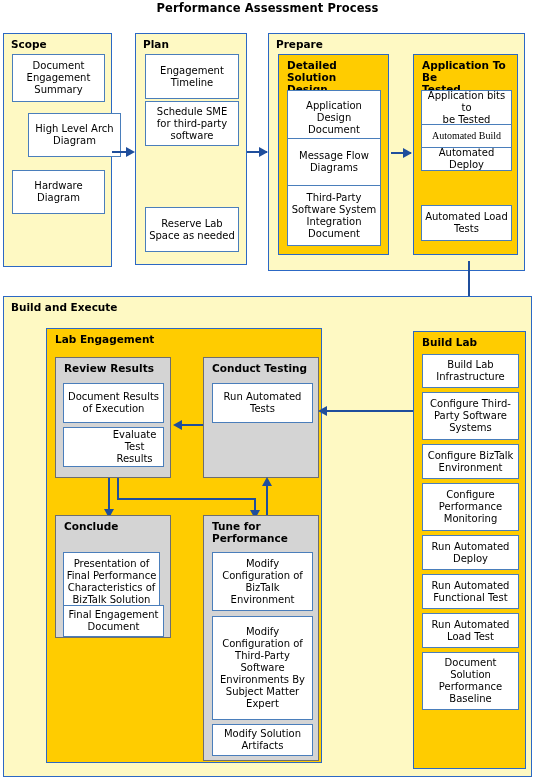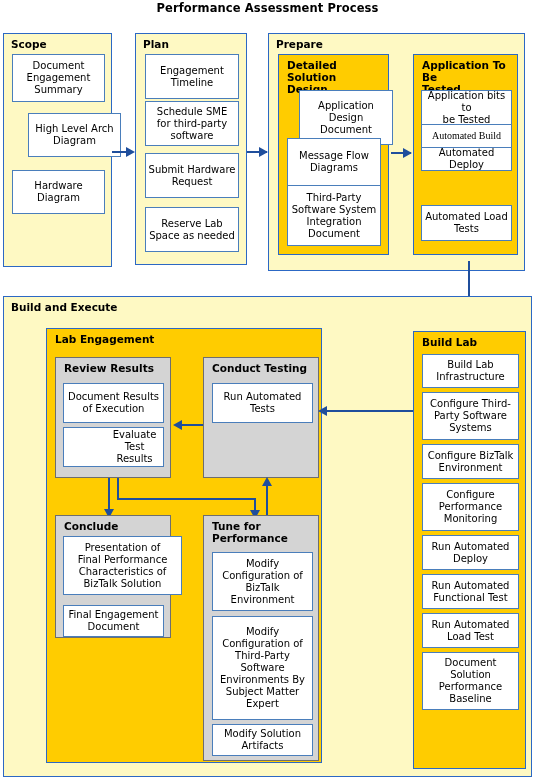--- a/index.html
+++ b/index.html
@@ -128,36 +128,34 @@
   <div class="conn h" style="left:112px; top:151px; width:18px;"></div>
   <div class="arrowhead right" style="left:126px; top:147px;"></div>
 
   <div class="group blue" style="left:135px; top:33px; width:112px; height:232px;">
     <div class="group-title">Plan</div>
     <div class="leaf" style="left:9px; top:20px; width:94px; height:45px;">Engagement
 Timeline</div>
     <div class="leaf" style="left:9px; top:67px; width:94px; height:45px;">Schedule SME
 for third-party
 software</div>
-    <div class="leaf" style="left:9px; top:119px; width:94px; height:45px;">Submit Hardware
-Request</div>
     <div class="leaf" style="left:9px; top:173px; width:94px; height:45px;">Reserve Lab
 Space as needed</div>
   </div>
 
   <div class="conn h" style="left:247px; top:151px; width:20px;"></div>
   <div class="arrowhead right" style="left:259px; top:147px;"></div>
 
   <div class="group blue" style="left:268px; top:33px; width:257px; height:238px;">
     <div class="group-title">Prepare</div>
 
     <div class="group orange" style="left:9px; top:20px; width:111px; height:201px;">
       <div class="group-title">Detailed Solution
 Design</div>
-      <div class="leaf" style="left:20px; top:35px; width:94px; height:55px;">Application
+      <div class="leaf" style="left:8px; top:35px; width:94px; height:55px;">Application
 Design
 Document</div>
       <div class="leaf flush" style="left:8px; top:83px; width:94px; height:48px;">Message Flow
 Diagrams</div>
       <div class="leaf flush" style="left:8px; top:130px; width:94px; height:61px;">Third-Party
 Software System
 Integration
 Document</div>
     </div>
 
@@ -208,21 +206,21 @@
       <div class="conn v" style="left:70px; top:149px; height:22px;"></div>
       <div class="conn h" style="left:70px; top:169px; width:139px;"></div>
       <div class="conn v" style="left:207px; top:169px; height:18px;"></div>
       <div class="arrowhead down" style="left:203px; top:181px;"></div>
 
       <div class="conn v" style="left:219px; top:154px; height:33px;"></div>
       <div class="arrowhead up" style="left:215px; top:148px;"></div>
 
       <div class="group gray" style="left:8px; top:186px; width:116px; height:123px;">
         <div class="group-title">Conclude</div>
-        <div class="leaf" style="left:7px; top:20px; width:119px; height:59px;">Presentation of
+        <div class="leaf" style="left:7px; top:36px; width:97px; height:59px;">Presentation of
 Final Performance
 Characteristics of
 BizTalk Solution</div>
         <div class="leaf" style="left:7px; top:89px; width:101px; height:32px;">Final Engagement
 Document</div>
       </div>
 
       <div class="group gray" style="left:156px; top:186px; width:116px; height:246px;">
         <div class="group-title">Tune for
 Performance</div>

